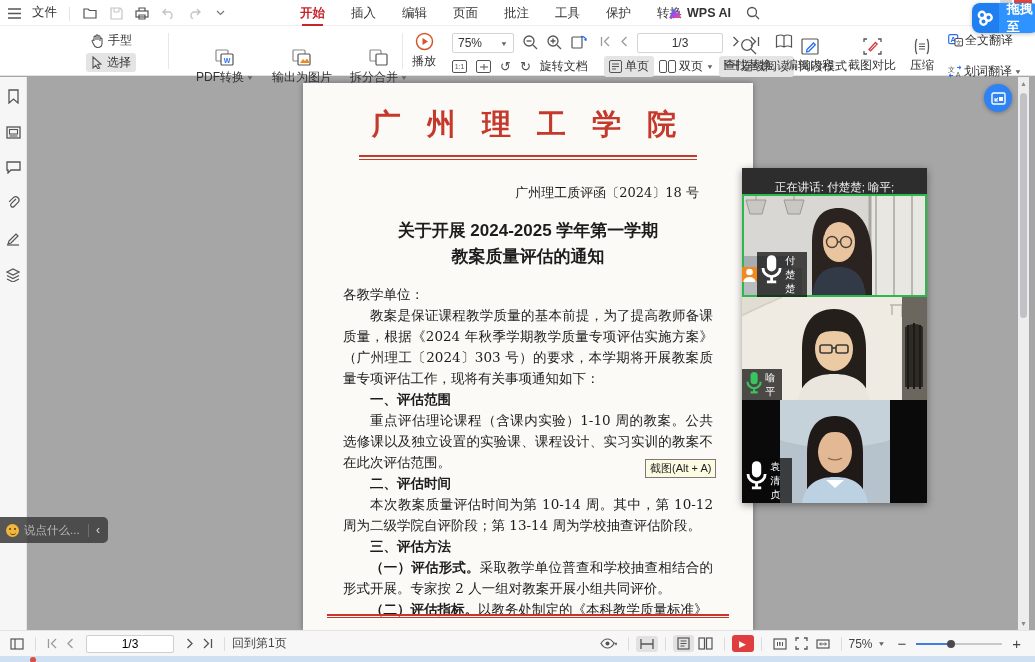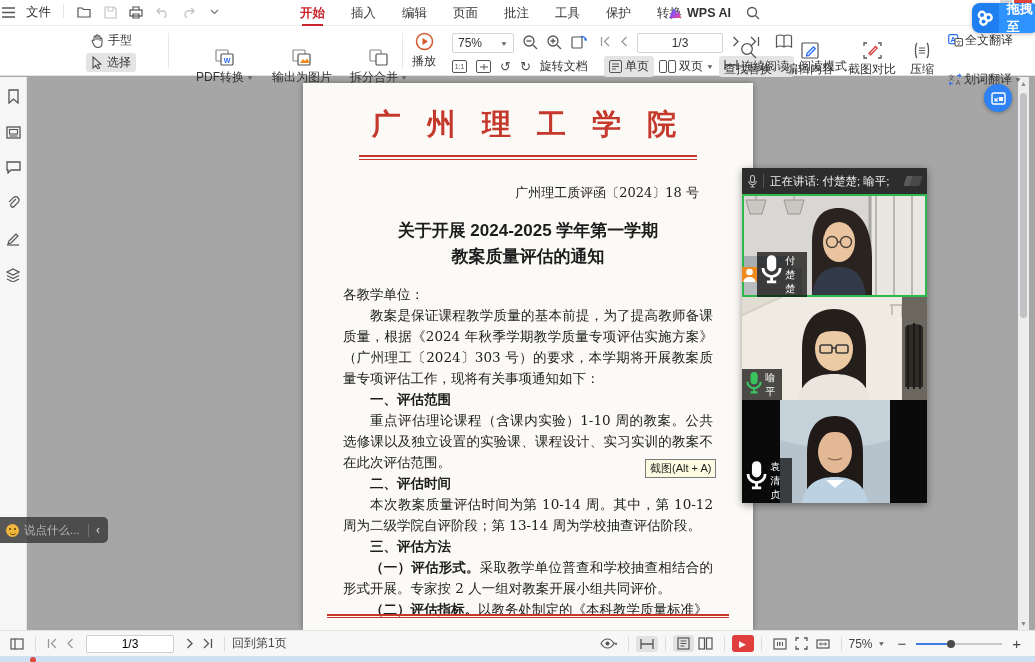--- a/index.html
+++ b/index.html
@@ -3,21 +3,21 @@
 <meta charset="utf-8">
 <style>
   * { margin:0; padding:0; box-sizing:border-box; }
   html,body { width:1035px; height:662px; overflow:hidden;
     font-family:"Liberation Sans", sans-serif; background:#a6a6a6; }
 
   
   #menubar { position:absolute; top:0; left:0; width:1035px; height:26px;
     background:#fff; border-bottom:1px solid #eeeeee; z-index:30;
     display:flex; align-items:center; font-size:12.5px; color:#333; }
-  .mb-left { display:flex; align-items:flex-start; gap:10px; padding-left:0; }
+  .mb-left { display:flex; align-items:flex-end; gap:10px; padding-left:6px; }
   .mb-ic { width:16px; height:16px; display:inline-flex; align-items:center;
     justify-content:center; color:#555; }
   .mb-ic.dis { color:#c3c3c3; }
   .mb-sep { width:1px; height:14px; background:#e4e4e4; margin:0 2px; }
   #tabs { position:absolute; left:300px; top:0; height:26px; display:flex;
     gap:26px; align-items:center; }
   .tab { cursor:pointer; color:#333; position:relative; height:26px;
     display:flex; align-items:center; }
   .tab.active { color:#c7242c; font-weight:bold; }
   .tab.active::after { content:""; position:absolute; left:2px; right:2px;
@@ -98,21 +98,21 @@
 
   
   #tooltip { position:absolute; left:645px; top:459px; z-index:60;
     background:#fdfce2; border:1px solid #7a7a7a; font-size:11px; color:#222;
     padding:1px 4px; font-family:"Liberation Sans",sans-serif; }
 
   
   #meeting { position:absolute; left:742px; top:168px; width:185px; z-index:40;
     box-shadow:0 2px 8px rgba(0,0,0,.4); }
   #meet-head { height:26px; background:#2d2d2d; color:#eee; display:flex;
-    align-items:center; font-size:11.5px; padding:0 6px; gap:6px; }
+    align-items:center; font-size:11.5px; padding:0 6px; gap:6px;flex-direction:column; }
   #meet-head .vsep { width:1px; height:14px; background:#555; }
   #meet-head .logo-chev { margin-left:auto; display:flex; }
   .chev { width:10px; height:10px; background:#5a5a5a; transform:skewX(-18deg);
     margin-left:-4px; border-radius:1px; }
   .chev.l2 { background:#484848; }
   .tile { position:relative; width:185px; height:103px; overflow:hidden;
     background:#111; }
   .tile svg { display:block; width:100%; height:100%; }
   .tile.speaking { outline:2px solid #2db84d; outline-offset:-2px; }
   .plabel { position:absolute; left:0; bottom:0; display:flex; align-items:center;
@@ -463,21 +463,21 @@
     <div class="bigbtn" style="align-items:flex-start;">
       <span class="lab">
         <svg width="15" height="13" viewBox="0 0 15 13">
             <rect x="0.7" y="0.7" width="9" height="9" rx="1.5" fill="none" stroke="#2a6df5" stroke-width="1.2"></rect>
             <text x="5.2" y="8" font-size="7.5" fill="#2a6df5" text-anchor="middle" font-weight="bold">A</text>
             <rect x="7" y="4.5" width="7.5" height="7.5" rx="1.2" fill="#fff" stroke="#555" stroke-width="1.1"></rect>
             <text x="10.8" y="10.6" font-size="6" fill="#555" text-anchor="middle">文</text>
           </svg>
         <span>全文翻译</span>
       </span>
-      <span class="lab" style="margin-top:20px;">
+      <span class="lab" style="margin-top:12px;">
         <svg width="14" height="13" viewBox="0 0 14 13">
             <text x="3.5" y="6.5" font-size="7" fill="#555" text-anchor="middle">文</text>
             <text x="10" y="12" font-size="7" fill="#555" text-anchor="middle">A</text>
             <path d="M9 2.5h4M11 .8 13 2.5 11 4.2M5 10.5H1M3 8.8 1 10.5l2 1.7" fill="none" stroke="#2a6df5" stroke-width="1"></path>
           </svg>
         <span>划词翻译</span>
           <span class="caret">▼</span>
       </span>
     </div>
   </div>

